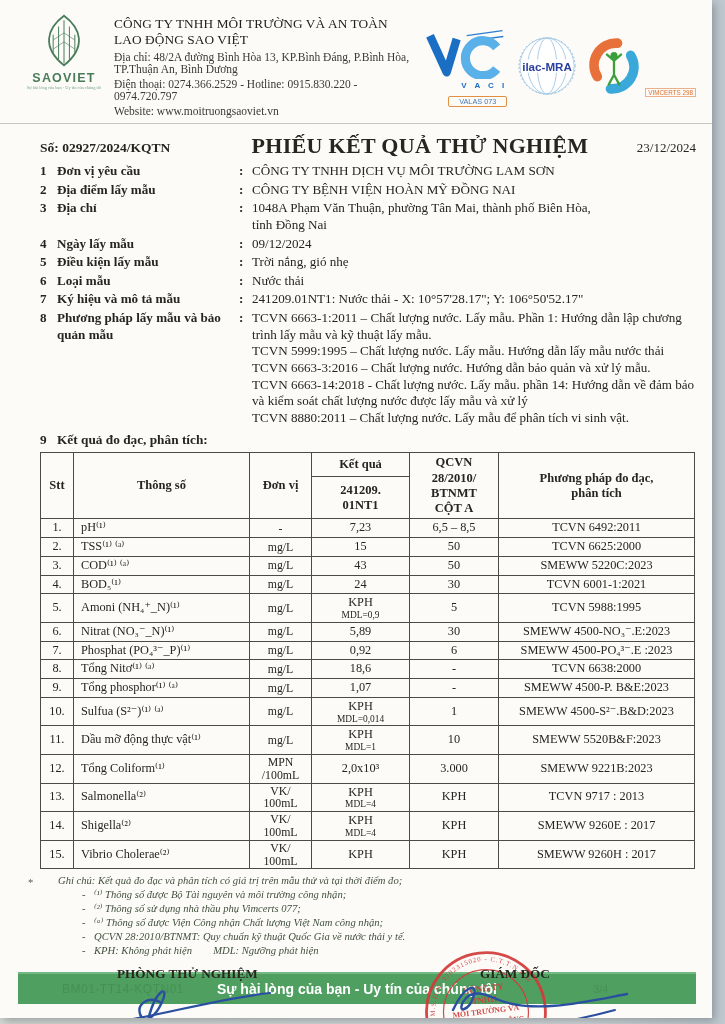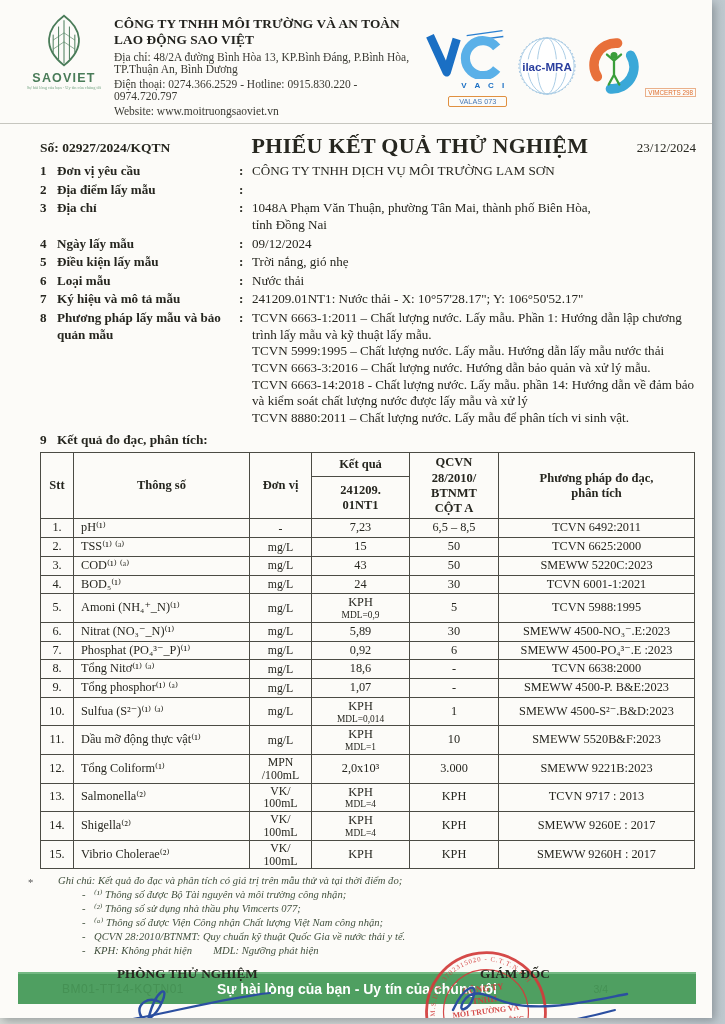--- a/index.html
+++ b/index.html
@@ -12,21 +12,21 @@
     position:absolute;left:0;top:0;width:712px;height:1018px;
     background:#fcfbf8;box-shadow:3px 3px 9px rgba(40,50,55,.35);
     color:#26261f;overflow:hidden;
   }
   
   .hdr{display:flex;padding:13px 12px 6px 24px;border-bottom:1px solid #c6c6bf;}
   .hdr-logo{width:80px;text-align:center;color:#4a7c59;flex:none;}
   .lg-name{font-family:"Liberation Sans",sans-serif;font-weight:bold;font-size:12.5px;letter-spacing:1.2px;color:#4a7c59;margin-top:-2px;}
   .lg-tag{font-size:4.4px;color:#76a584;white-space:nowrap;overflow:hidden;}
   .hdr-info{flex:1;padding-left:10px;padding-top:3px;min-width:0;}
-  .co-name{font-weight:bold;font-size:13.3px;letter-spacing:.1px;color:#22221d;}
+  .co-name{font-weight:normal;font-size:13.3px;letter-spacing:.1px;color:#22221d;}
   .co-line{font-size:11.5px;margin-top:3px;color:#3a3a33;}
   .hdr-logos{display:flex;align-items:center;gap:9px;padding:6px 4px 0 6px;flex:none;}
   .vaci{text-align:right;}
   .vaci-l{font-family:"Liberation Sans",sans-serif;font-size:8px;color:#1a6fc4;letter-spacing:3px;font-weight:bold;margin-top:-2px;}
   .valas{display:inline-block;border:1px solid #e09040;color:#4a7ab5;font-size:7.3px;font-family:"Liberation Sans",sans-serif;padding:0 10px;margin-top:1px;border-radius:2px;}
   .vim{text-align:center;}
   .vim-l{display:inline-block;border:1px solid #eab08a;color:#e07030;font-size:6.3px;font-family:"Liberation Sans",sans-serif;padding:0 2px;margin-top:1px;}
   
   .title-row{display:flex;align-items:flex-start;padding:9px 16px 2px 40px;}
   .doc-num{width:188px;font-weight:bold;font-size:13.5px;padding-top:7px;flex:none;}
@@ -134,20 +134,21 @@
     <span class="info-no">1</span>
     <span class="info-label">Đơn vị yêu cầu</span>
     <span class="info-colon">:</span>
     <span class="info-value">CÔNG TY TNHH DỊCH VỤ MÔI TRƯỜNG LAM SƠN</span>
   </div>
 
   <div class="info-row">
     <span class="info-no">2</span>
     <span class="info-label">Địa điểm lấy mẫu</span>
     <span class="info-colon">:</span>
+    <span class="info-value">CÔNG TY BỆNH VIỆN HOÀN MỸ ĐỒNG NAI</span>
   </div>
 
   <div class="info-row">
     <span class="info-no">3</span>
     <span class="info-label">Địa chỉ</span>
     <span class="info-colon">:</span>
     <span class="info-value">1048A Phạm Văn Thuận, phường Tân Mai, thành phố Biên Hòa,
 tỉnh Đồng Nai</span>
   </div>
 

